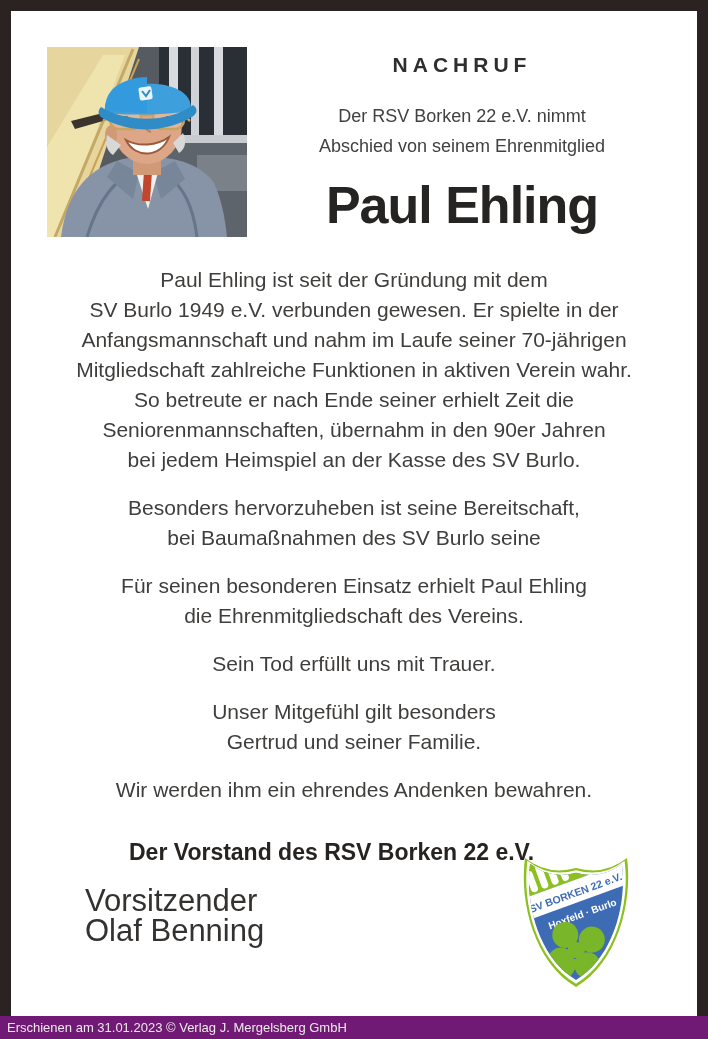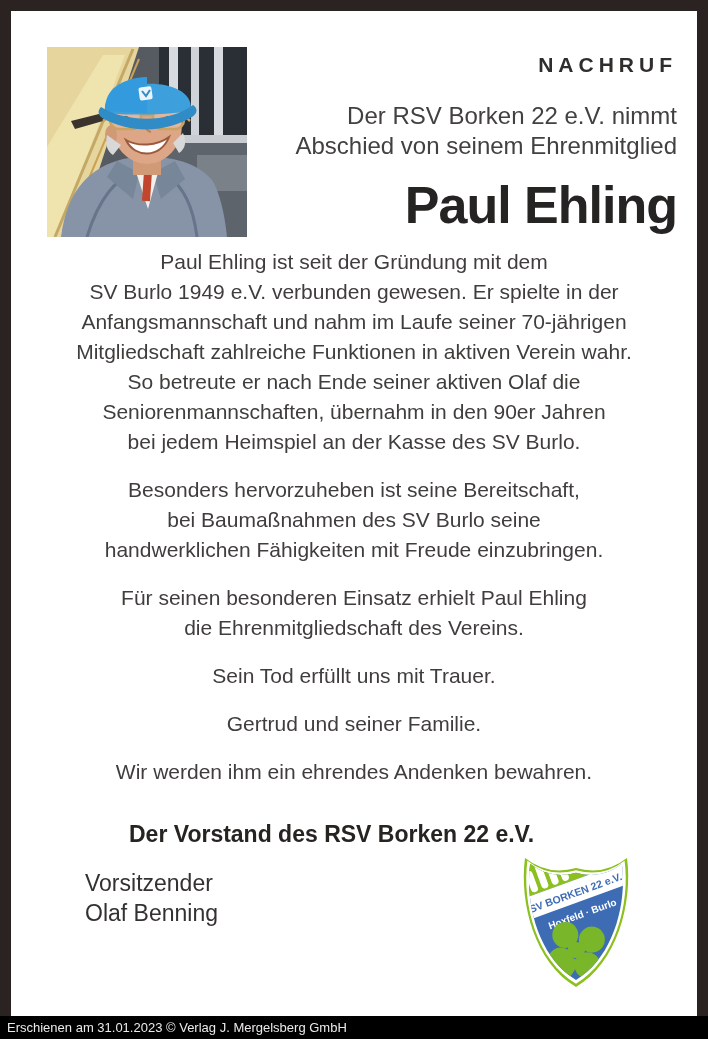--- a/index.html
+++ b/index.html
@@ -7,35 +7,35 @@
     position:relative;width:708px;height:1039px;
     background:#2a2322;overflow:hidden;
     font-family:"Liberation Sans", sans-serif;
   }
   .sheet{
     position:absolute;left:11px;top:11px;right:11px;bottom:23px;
     background:#ffffff;
   }
   .header-row{display:flex;margin:36px 20px 0 36px;}
   .photo-frame{width:200px;height:190px;flex:0 0 auto;overflow:hidden;}
-  .header-text{flex:1 1 auto;text-align:right;padding-top:6px;color:#2f2d2b;}
+  .header-text{flex:1 1 auto;text-align:center;padding-top:6px;color:#2f2d2b;}
   .kicker{font-size:21px;font-weight:bold;letter-spacing:5px;color:#302e2c;}
-  .intro{margin-top:24px;font-size:24px;line-height:30px;color:#434140;}
+  .intro{margin-top:24px;font-size:18px;line-height:30px;color:#434140;}
   .name{margin-top:14px;font-size:52px;font-weight:bold;letter-spacing:-1px;color:#262423;}
-  .body-text{margin-top:10px;text-align:center;font-size:21px;line-height:30px;color:#403e3c;}
+  .body-text{margin-top:28px;text-align:center;font-size:21px;line-height:30px;color:#403e3c;}
   .para{margin:0 10px 18px 10px;}
   .signature{margin:34px 0 0 74px;}
   .board{font-size:23px;font-weight:bold;color:#262321;margin-left:44px;}
-  .roles{display:flex;margin-top:20px;font-size:23px;color:#343230;}
+  .roles{display:flex;margin-top:20px;font-size:31px;color:#343230;}
   .role{line-height:30px;}
   .role:first-child{width:198px;}
   .club-logo{position:absolute;top:830px;left:504px;width:122px;height:150px;}
   .footer-bar{
     position:absolute;left:0;bottom:0;width:100%;height:23px;
-    background:#000000;color:#eceae8;font-size:13px;line-height:23px;
+    background:#701a75;color:#eceae8;font-size:13px;line-height:23px;
     padding-left:7px;box-sizing:border-box;white-space:nowrap;
   }
 </style>
 </head>
 <body>
 
 <div class="page">
   <div class="sheet">
 
     <div class="header-row">
@@ -104,37 +104,37 @@
         <div class="name">Paul Ehling</div>
       </div>
     </div>
 
     <div class="body-text">
         <div class="para">
           <div>Paul Ehling ist seit der Gründung mit dem</div>
           <div>SV Burlo 1949 e.V. verbunden gewesen. Er spielte in der</div>
           <div>Anfangsmannschaft und nahm im Laufe seiner 70-jährigen</div>
           <div>Mitgliedschaft zahlreiche Funktionen in aktiven Verein wahr.</div>
-          <div>So betreute er nach Ende seiner aktiven Olaf die</div>
+          <div>So betreute er nach Ende seiner erhielt Zeit die</div>
           <div>Seniorenmannschaften, übernahm in den 90er Jahren</div>
           <div>bei jedem Heimspiel an der Kasse des SV Burlo.</div>
         </div>
         <div class="para">
           <div>Besonders hervorzuheben ist seine Bereitschaft,</div>
           <div>bei Baumaßnahmen des SV Burlo seine</div>
-          <div>handwerklichen Fähigkeiten mit Freude einzubringen.</div>
         </div>
         <div class="para">
           <div>Für seinen besonderen Einsatz erhielt Paul Ehling</div>
           <div>die Ehrenmitgliedschaft des Vereins.</div>
         </div>
         <div class="para">
           <div>Sein Tod erfüllt uns mit Trauer.</div>
         </div>
         <div class="para">
+          <div>Unser Mitgefühl gilt besonders</div>
           <div>Gertrud und seiner Familie.</div>
         </div>
         <div class="para">
           <div>Wir werden ihm ein ehrendes Andenken bewahren.</div>
         </div>
       </div>
 
     <div class="signature">
       <div class="board">Der Vorstand des RSV Borken 22 e.V.</div>
       <div class="roles">

